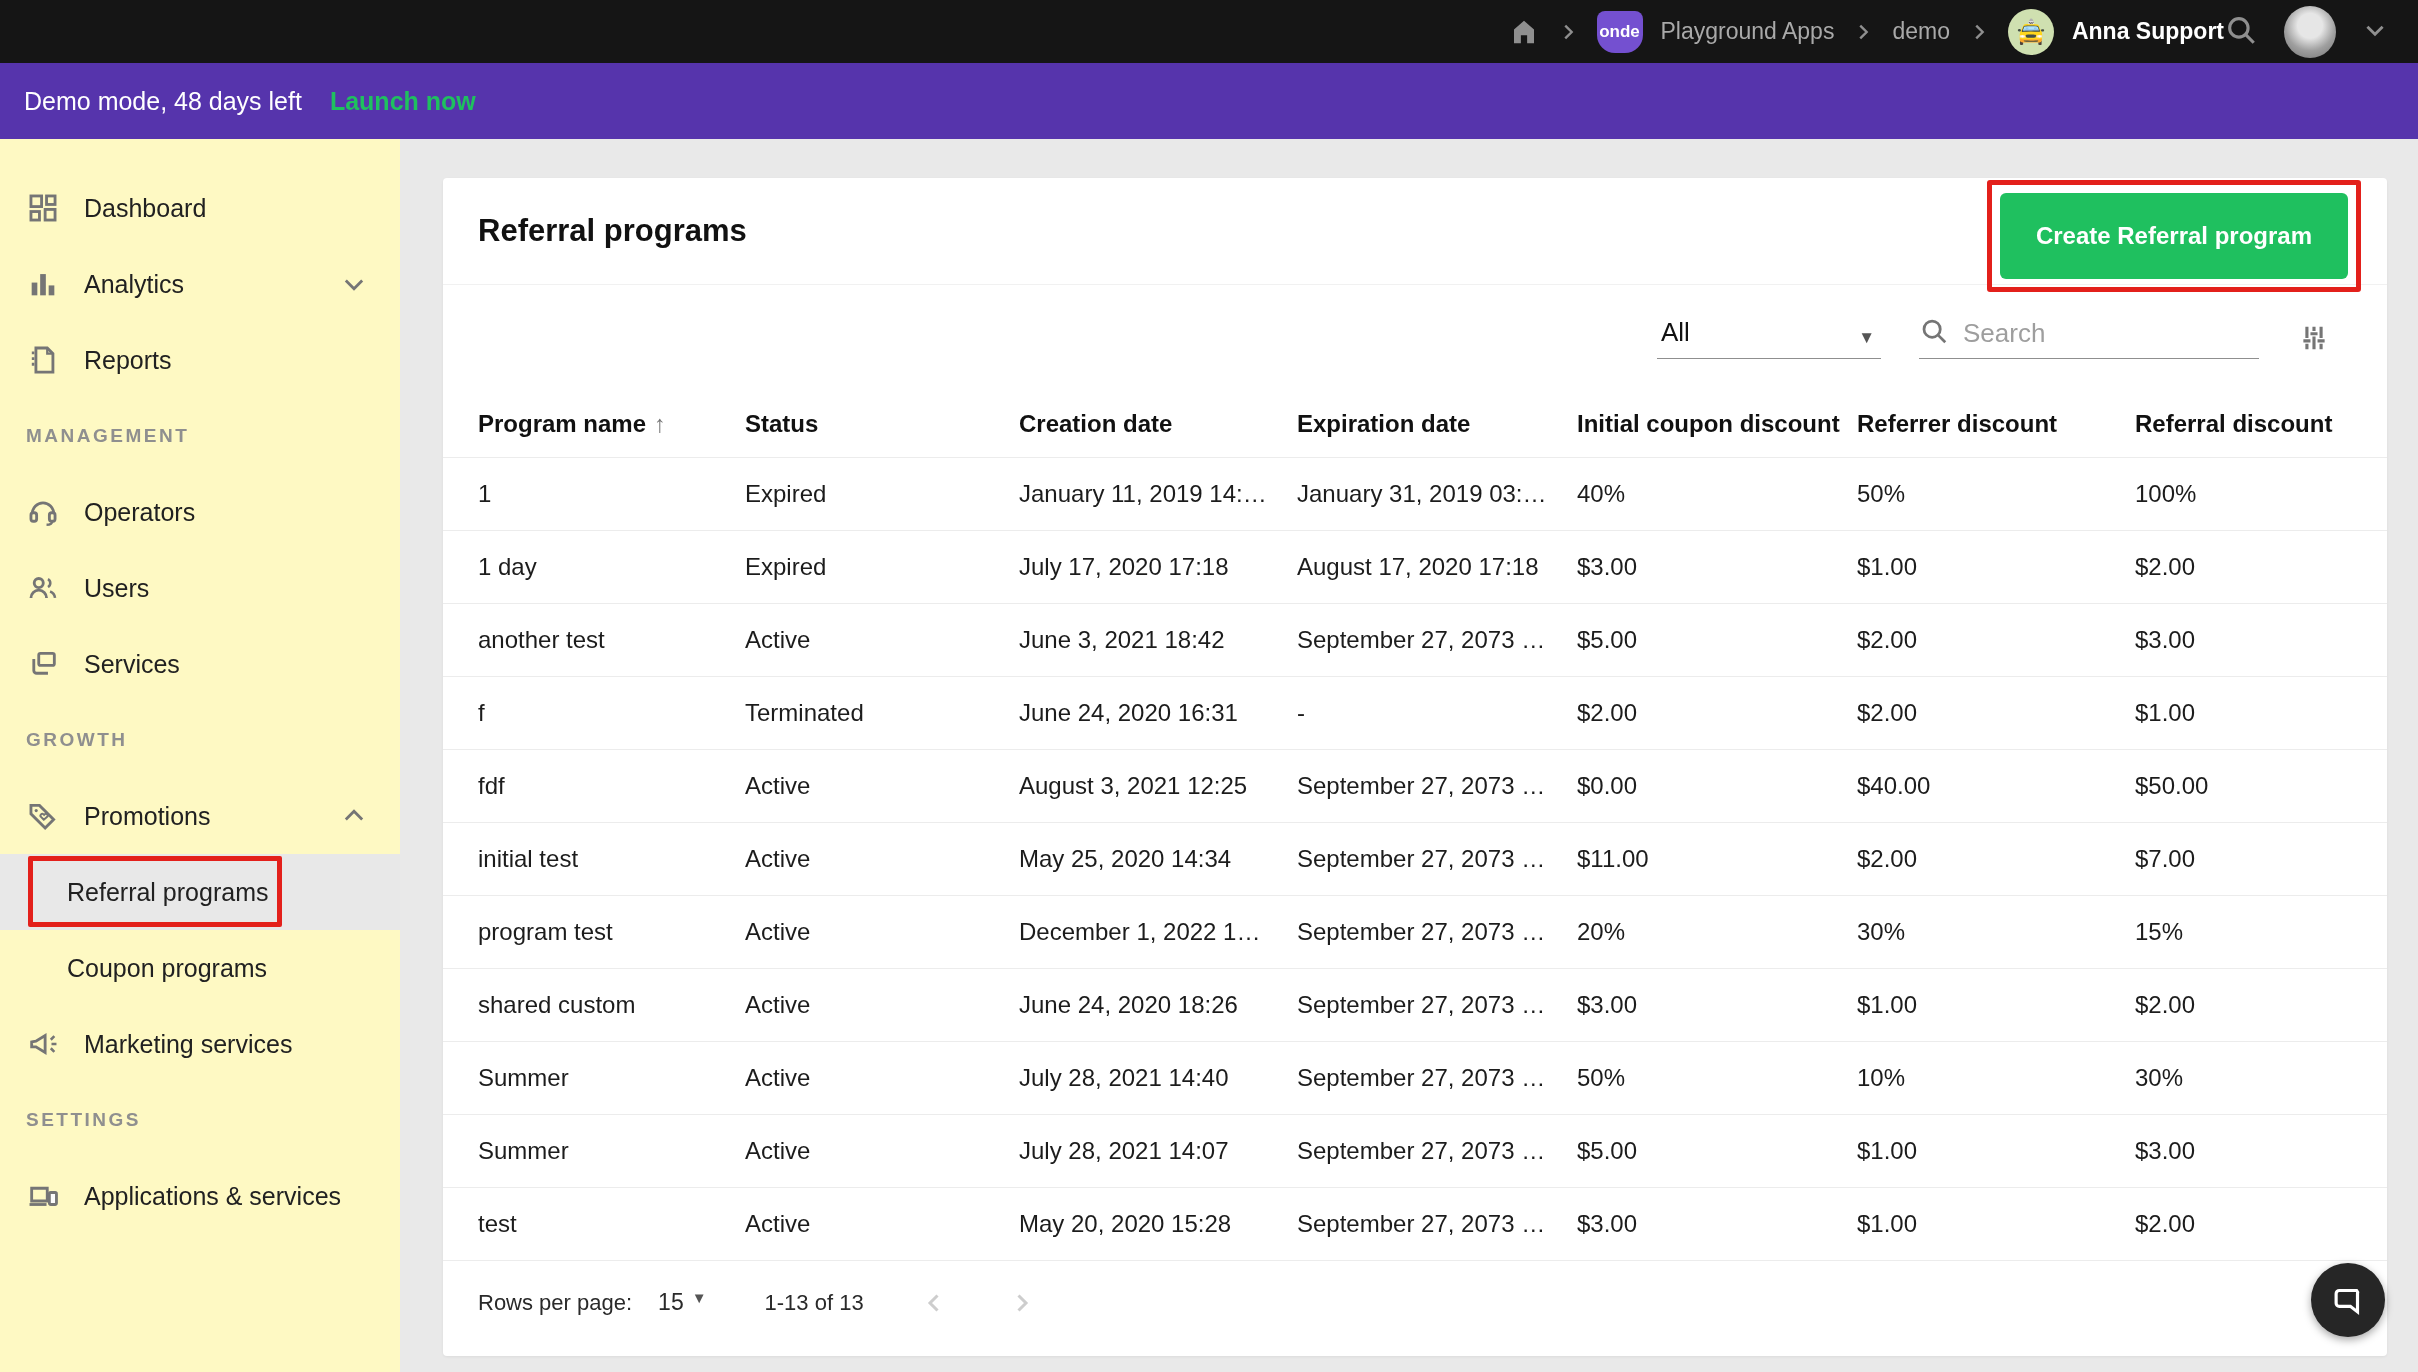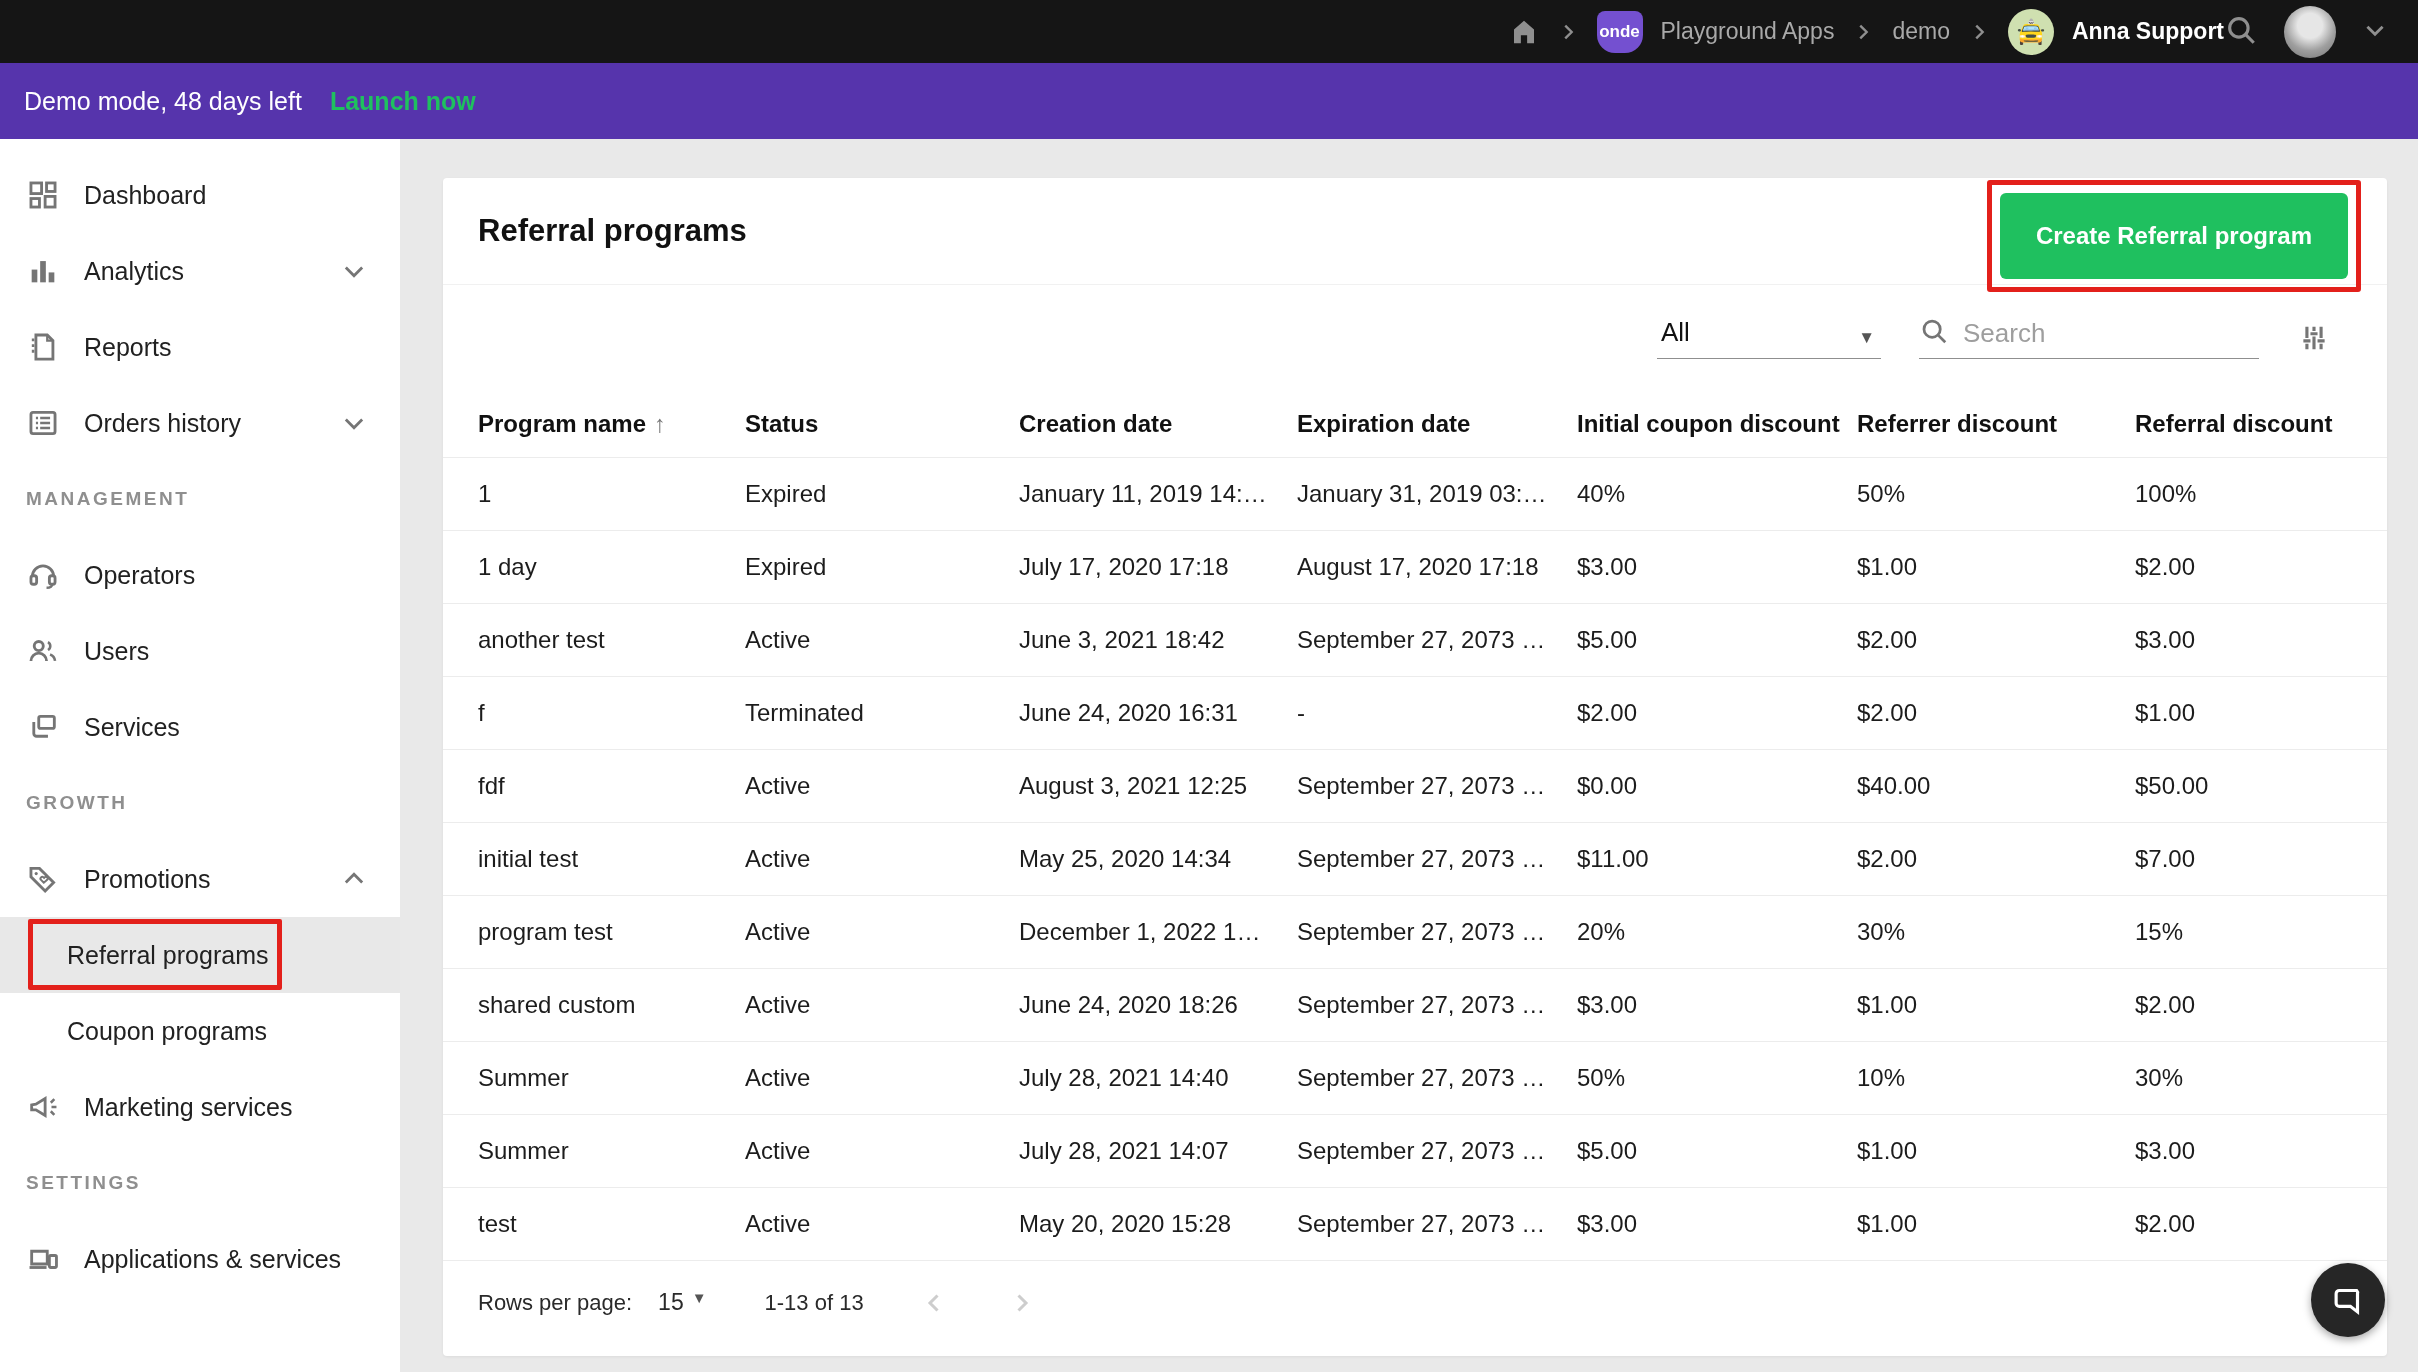--- a/index.html
+++ b/index.html
@@ -19,21 +19,21 @@
   .tb-right { display:flex; align-items:center; gap:26px; }
   .user-avatar { width:52px; height:52px; border-radius:50%; background:radial-gradient(circle at 50% 38%, #e6e6e6 0 30%, #9f9f9f 60%, #6f6f6f 100%); }
 
   
   .banner { height:76px; background:var(--banner-purple,#5634ac); display:flex; align-items:center; padding:0 24px; gap:28px; }
   .banner-text { color:#fff; font-size:25px; font-weight:400; }
   .banner-action { color:var(--accent-green,#1fc05f); font-size:25px; font-weight:700; cursor:pointer; text-decoration:none; }
 
   
   .body { display:flex; height:1233px; }
-  .sidebar { width:400px; min-width:400px; background:#ffffff; padding-top:18px; overflow:hidden; }
+  .sidebar { width:400px; min-width:400px; background:#fef9c3; padding-top:31px; overflow:hidden; }
   .main { flex:1; position:relative; }
 
   
   .sb-row { height:76px; display:flex; align-items:center; padding:0 32px 0 26px; cursor:pointer; position:relative; }
   .sb-row .sb-icon { width:34px; height:34px; color:#757575; margin-right:24px; flex:0 0 34px; }
   .sb-row .sb-icon svg { width:34px; height:34px; display:block; }
   .sb-label { font-size:25px; color:#212121; white-space:nowrap; }
   .sb-chevron { margin-left:auto; color:#757575; }
   .sb-chevron svg { display:block; }
   .sb-section { height:76px; display:flex; align-items:center; padding:0 26px; }
@@ -163,34 +163,20 @@
         </div>
         <div class="sb-row">
           <span class="sb-icon">
             <svg viewBox="0 0 24 24" fill="none" stroke="currentColor" stroke-width="2">
               <path d="M7 3.5h8l4 4v13H7z"></path>
               <path d="M15 3.5v4h4" stroke-width="1.6"></path>
               <path d="M5 6v2M5 10v2M5 14v2" stroke-width="1.8"></path>
             </svg>
           </span>
           <span class="sb-label">Reports</span>
-        </div>
-        <div class="sb-row">
-          <span class="sb-icon">
-            <svg viewBox="0 0 24 24" fill="none" stroke="currentColor" stroke-width="2">
-              <rect x="3.5" y="4.5" width="17" height="15" rx="1.5"></rect>
-              <path d="M7 8.5h1.5M10 8.5h7M7 12h1.5M10 12h7M7 15.5h1.5M10 15.5h7" stroke-width="1.7"></path>
-            </svg>
-          </span>
-          <span class="sb-label">Orders history</span>
-          <span class="sb-chevron">
-            <svg width="28" height="28" viewBox="0 0 24 24" fill="none" stroke="currentColor" stroke-width="2.4">
-              <polyline points="5 9 12 16 19 9"></polyline>
-            </svg>
-          </span>
         </div>
         <div class="sb-section">
           <span>MANAGEMENT</span>
         </div>
         <div class="sb-row">
           <span class="sb-icon">
             <svg viewBox="0 0 24 24" fill="none" stroke="currentColor" stroke-width="2">
               <path d="M4.5 13a7.5 7.5 0 0 1 15 0"></path>
               <rect x="3.5" y="12.5" width="4" height="6" rx="1.6"></rect>
               <rect x="16.5" y="12.5" width="4" height="6" rx="1.6"></rect>

